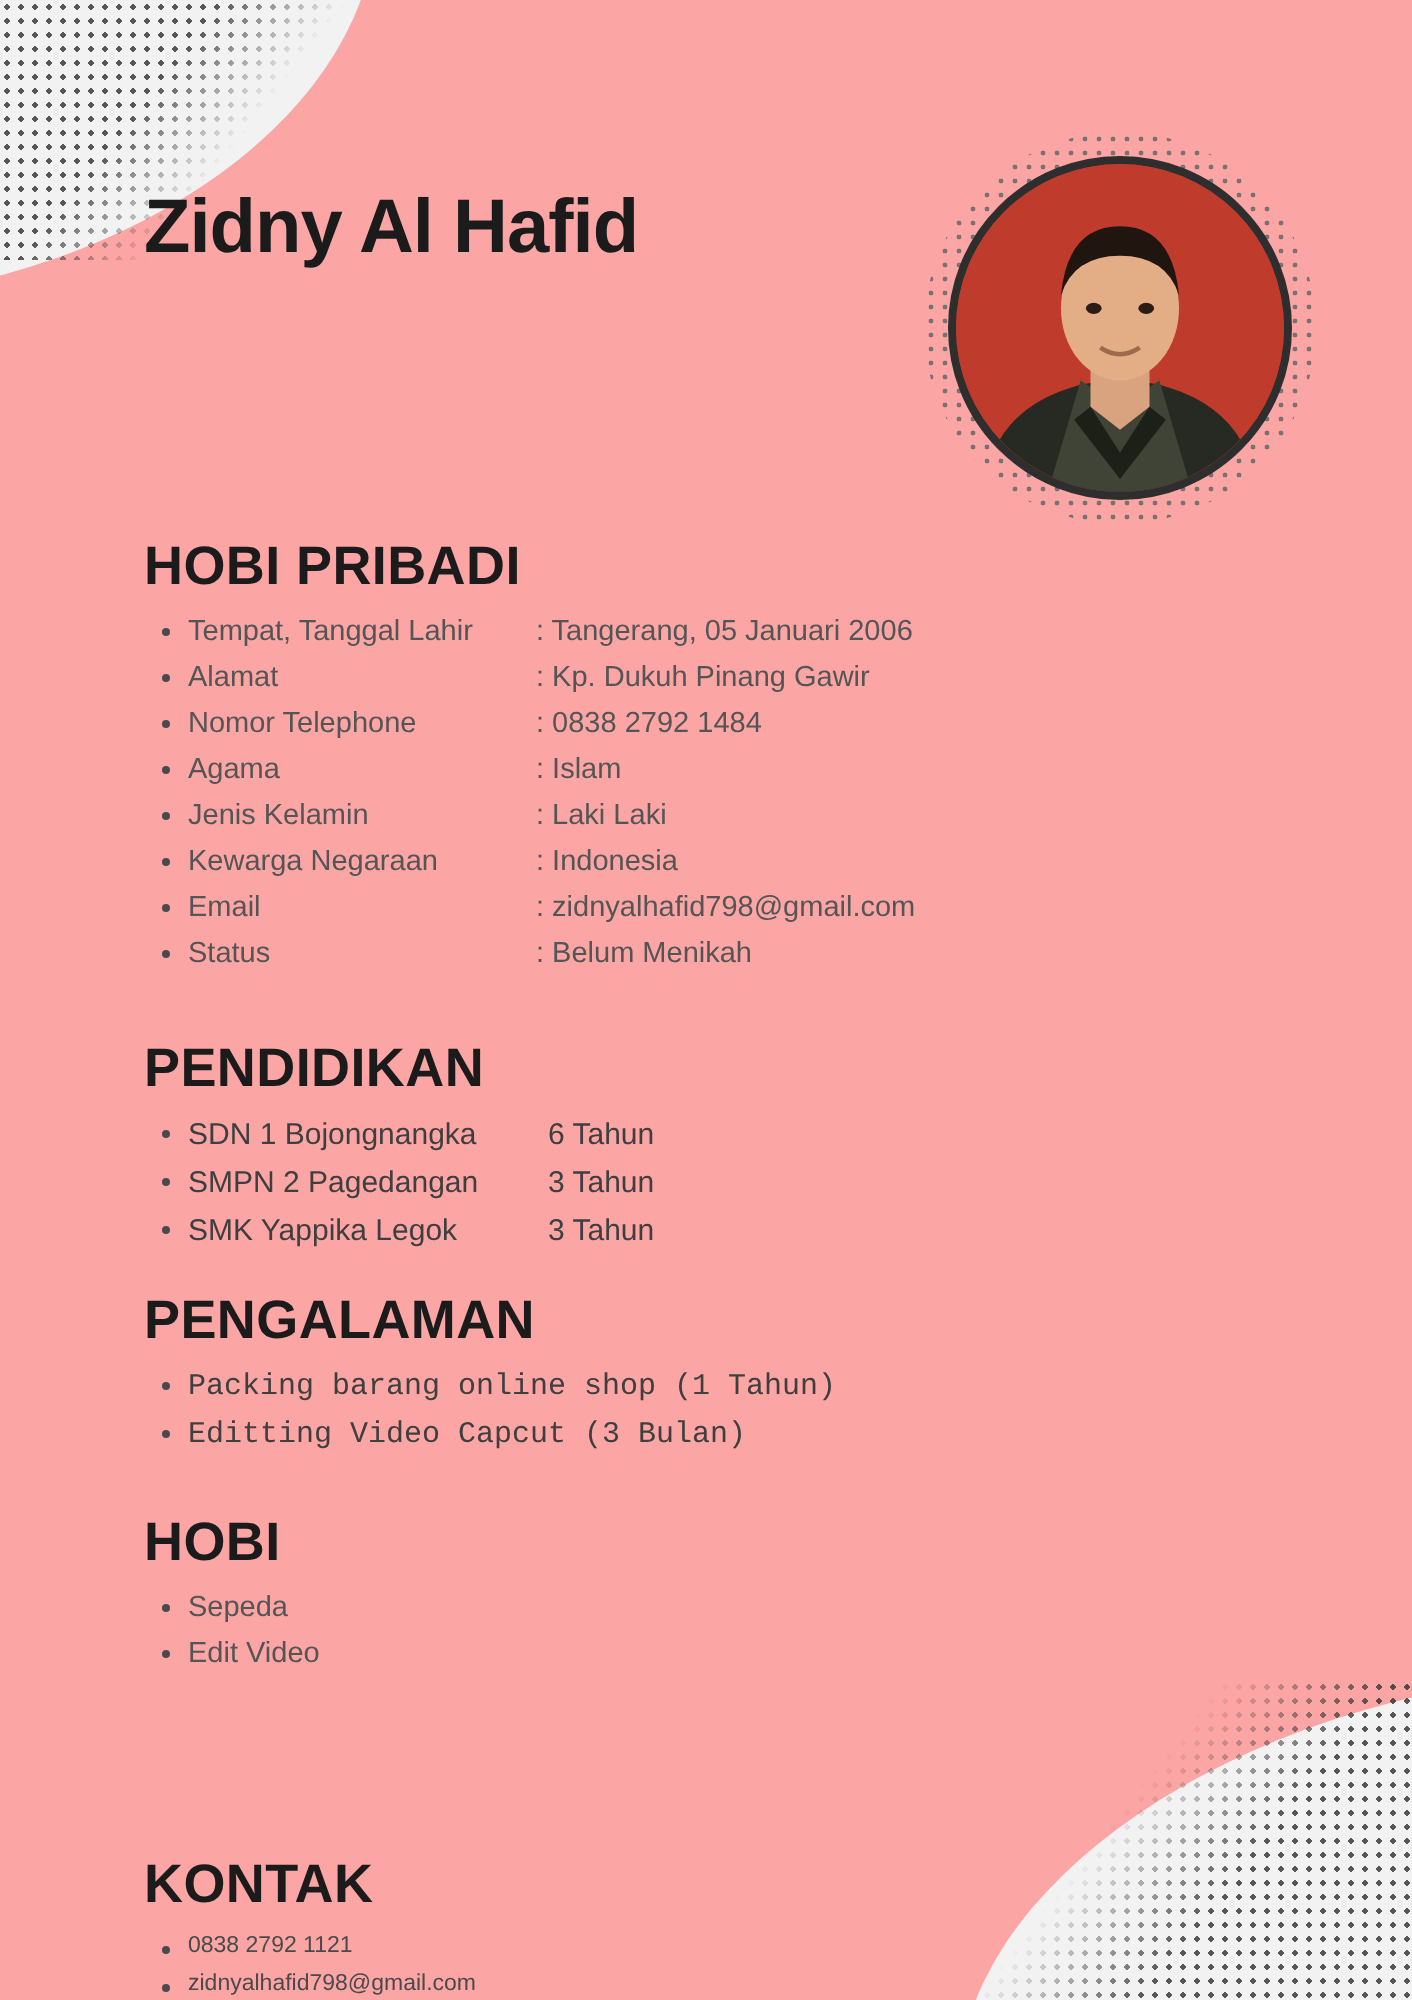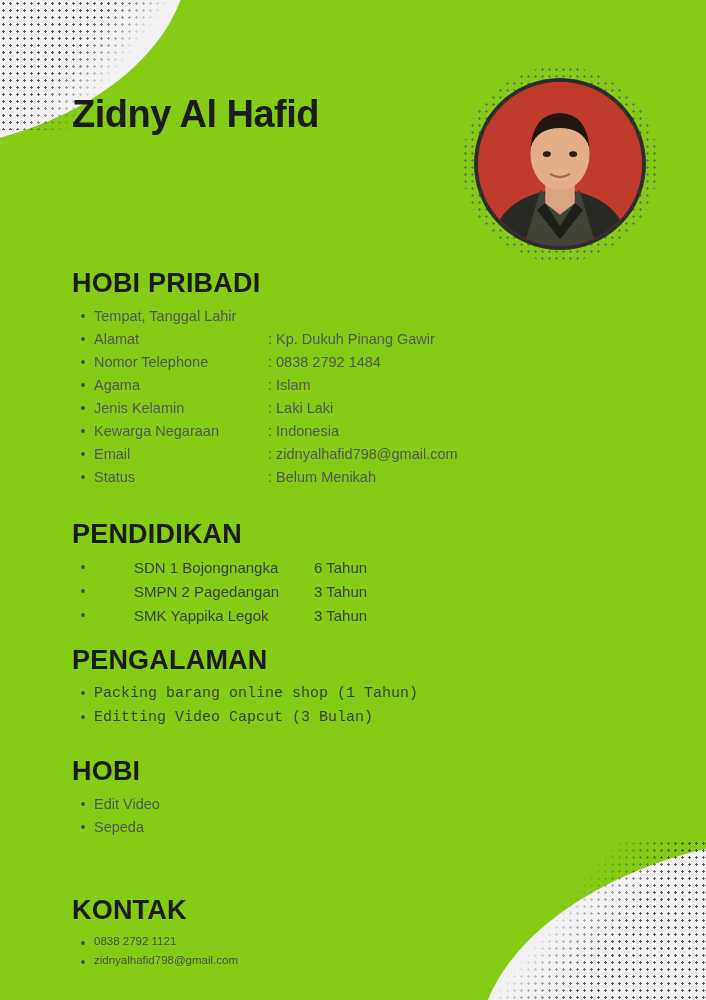--- a/index.html
+++ b/index.html
@@ -7,21 +7,21 @@
     padding: 0;
     background: #ffffff;
   }
   body {
     font-family: "Liberation Sans", sans-serif;
   }
   .page {
     position: relative;
     width: 706px;
     height: 1000px;
-    background: #84cc16;
+    background: #fca5a5;
     overflow: hidden;
   }
 
   
   .dots {
     position: absolute;
     pointer-events: none;
   }
   .dots-tl {
     top: 0;
@@ -151,29 +151,29 @@
 
   
   .pd-row {
     display: flex;
   }
   .pd-label { width: 174px; flex: 0 0 auto; }
   .pd-value { color: #555555; }
 
   
   .edu-row { display: flex; }
-  .edu-school { width: 180px; flex: 0 0 auto; font-size: 15px; color: #3f3f3f; margin-left: 40px; }
+  .edu-school { width: 180px; flex: 0 0 auto; font-size: 15px; color: #3f3f3f; }
   .edu-years { font-size: 15px; color: #3f3f3f; }
 
   ul.list.dark li { color: #3f3f3f; font-size: 15px; font-family: Liberation Mono, monospace; }
   ul.list.small li { font-size: 11.5px; color: #4a4a4a; }
 
   .section-pengalaman { }
   .section-hobi { margin-top: 26px; }
-  .section-kontak { margin-top: 56px; }
+  .section-kontak { margin-top: 88px; }
   .section-pendidikan { margin-top: 30px; }
 </style>
 </head>
 <body>
 
 <div class="page">
 
   <div class="swoosh swoosh-tl"></div>
   <div class="dots dots-tl"></div>
   <div class="swoosh swoosh-br"></div>
@@ -202,20 +202,21 @@
         </div>
       </div>
     </div>
 
     <div class="section">
       <h2 class="section-title">HOBI PRIBADI</h2>
       <ul class="list">
         <li>
           <div class="pd-row">
             <span class="pd-label">Tempat, Tanggal Lahir</span>
+            <span class="pd-value">: Tangerang, 05 Januari 2006</span>
           </div>
         </li>
         <li>
           <div class="pd-row">
             <span class="pd-label">Alamat</span>
             <span class="pd-value">: Kp. Dukuh Pinang Gawir</span>
           </div>
         </li>
         <li>
           <div class="pd-row">
@@ -284,22 +285,22 @@
       <h2 class="section-title">PENGALAMAN</h2>
       <ul class="list dark">
         <li>Packing barang online shop (1 Tahun)</li>
         <li>Editting Video Capcut (3 Bulan)</li>
       </ul>
     </div>
 
     <div class="section section-hobi">
       <h2 class="section-title">HOBI</h2>
       <ul class="list">
+        <li>Sepeda</li>
         <li>Edit Video</li>
-        <li>Sepeda</li>
       </ul>
     </div>
 
     <div class="section section-kontak">
       <h2 class="section-title">KONTAK</h2>
       <ul class="list small">
         <li>0838 2792 1121</li>
         <li>zidnyalhafid798@gmail.com</li>
       </ul>
     </div>

